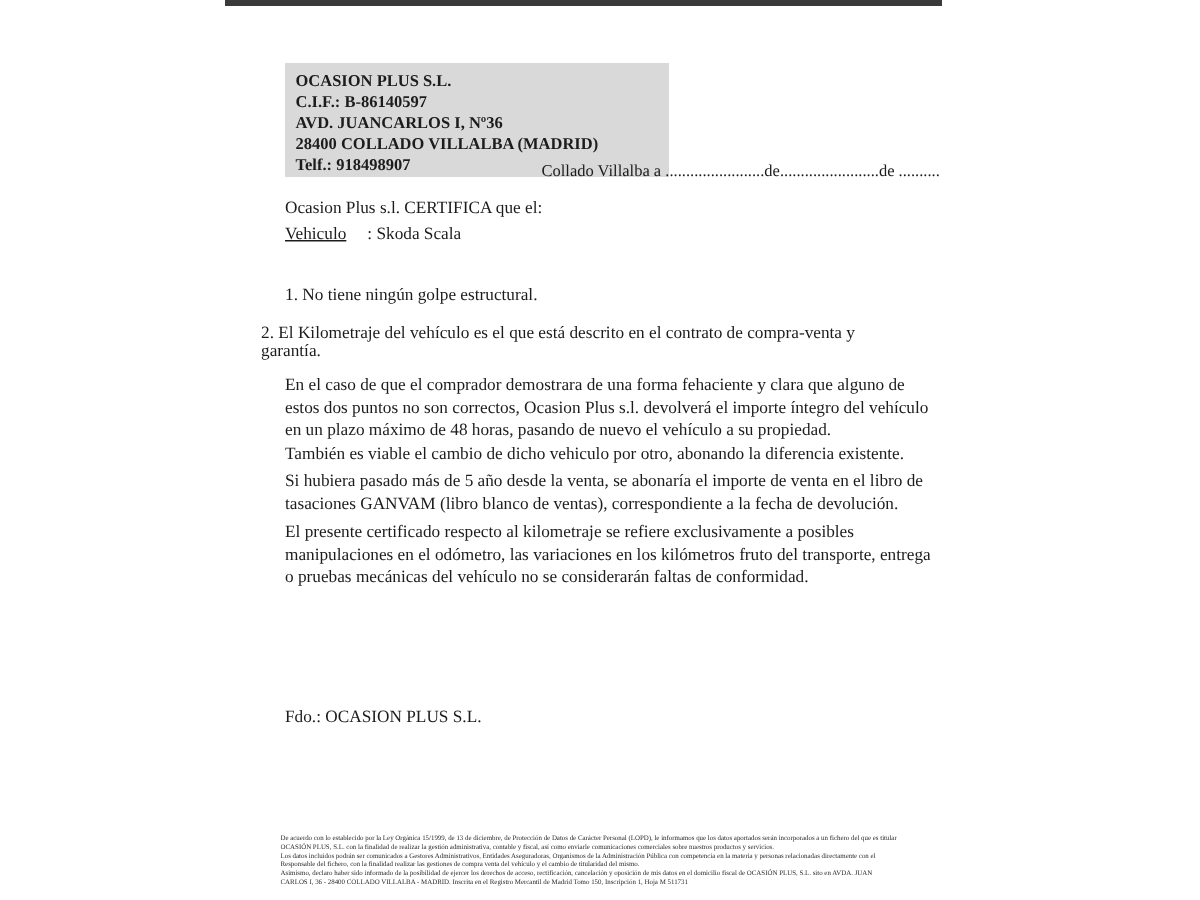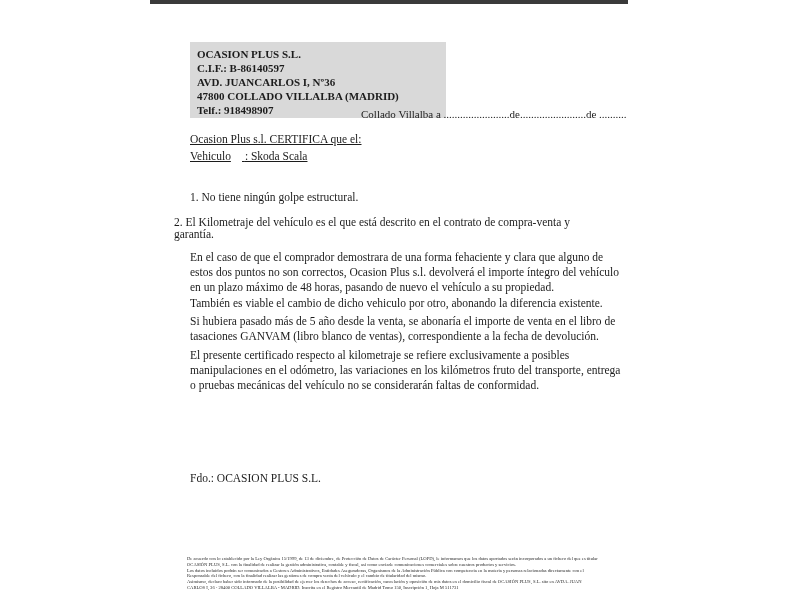--- a/index.html
+++ b/index.html
@@ -13,21 +13,21 @@
   .header-box{
     position:absolute;left:190px;top:22px;width:256px;height:76px;
     background:#d9d9d9;padding:5px 16px 0 7px;box-sizing:border-box;margin-top:20px;
   }
   .header-box div{
     font-weight:bold;font-size:11px;line-height:14px;white-space:nowrap;
   }
   .date-line{
     position:absolute;left:361px;top:108px;font-size:11px;white-space:nowrap;
   }
-  .certify{position:absolute;left:190px;top:131px;font-size:11.5px;line-height:16.5px;text-decoration:underline;}
+  .certify{position:absolute;left:190px;top:131px;font-size:11.5px;line-height:16.5px;}
   .field-label{text-decoration:underline;display:inline-block;min-width:52px;}
   .field-row{white-space:nowrap;}
   .pt1{position:absolute;left:190px;top:191px;font-size:11.5px;width:436px;}
   .pt2{position:absolute;left:174px;top:216px;font-size:11.5px;width:436px;}
   .para1{position:absolute;left:190px;top:250px;font-size:11.5px;line-height:15px;width:436px;}
   .para2{position:absolute;left:190px;top:296px;font-size:11.5px;line-height:15px;width:436px;}
   .para3{position:absolute;left:190px;top:314px;font-size:11.5px;line-height:15px;width:436px;}
   .para4{position:absolute;left:190px;top:348px;font-size:11.5px;line-height:15px;width:436px;}
   .signature{position:absolute;left:190px;top:472px;font-size:11.5px;}
   .legal{
@@ -40,21 +40,21 @@
 <body>
 
 <div class="canvas">
 
   <div class="top-scan-edge"></div>
 
   <div class="header-box">
     <div>OCASION PLUS S.L.</div>
     <div>C.I.F.: B-86140597</div>
     <div>AVD. JUANCARLOS I, Nº36</div>
-    <div>47800 COLLADO VILLALBA (MADRID)</div>
+    <div>28400 COLLADO VILLALBA (MADRID)</div>
     <div>Telf.: 918498907</div>
   </div>
 
   <div class="date-line">Collado Villalba a ........................de........................de ..........</div>
 
   <div class="certify">
     <div>Ocasion Plus s.l. CERTIFICA que el:</div>
     <div class="field-row">
       <span class="field-label">Vehiculo</span>
       <span>: Skoda Scala</span>

